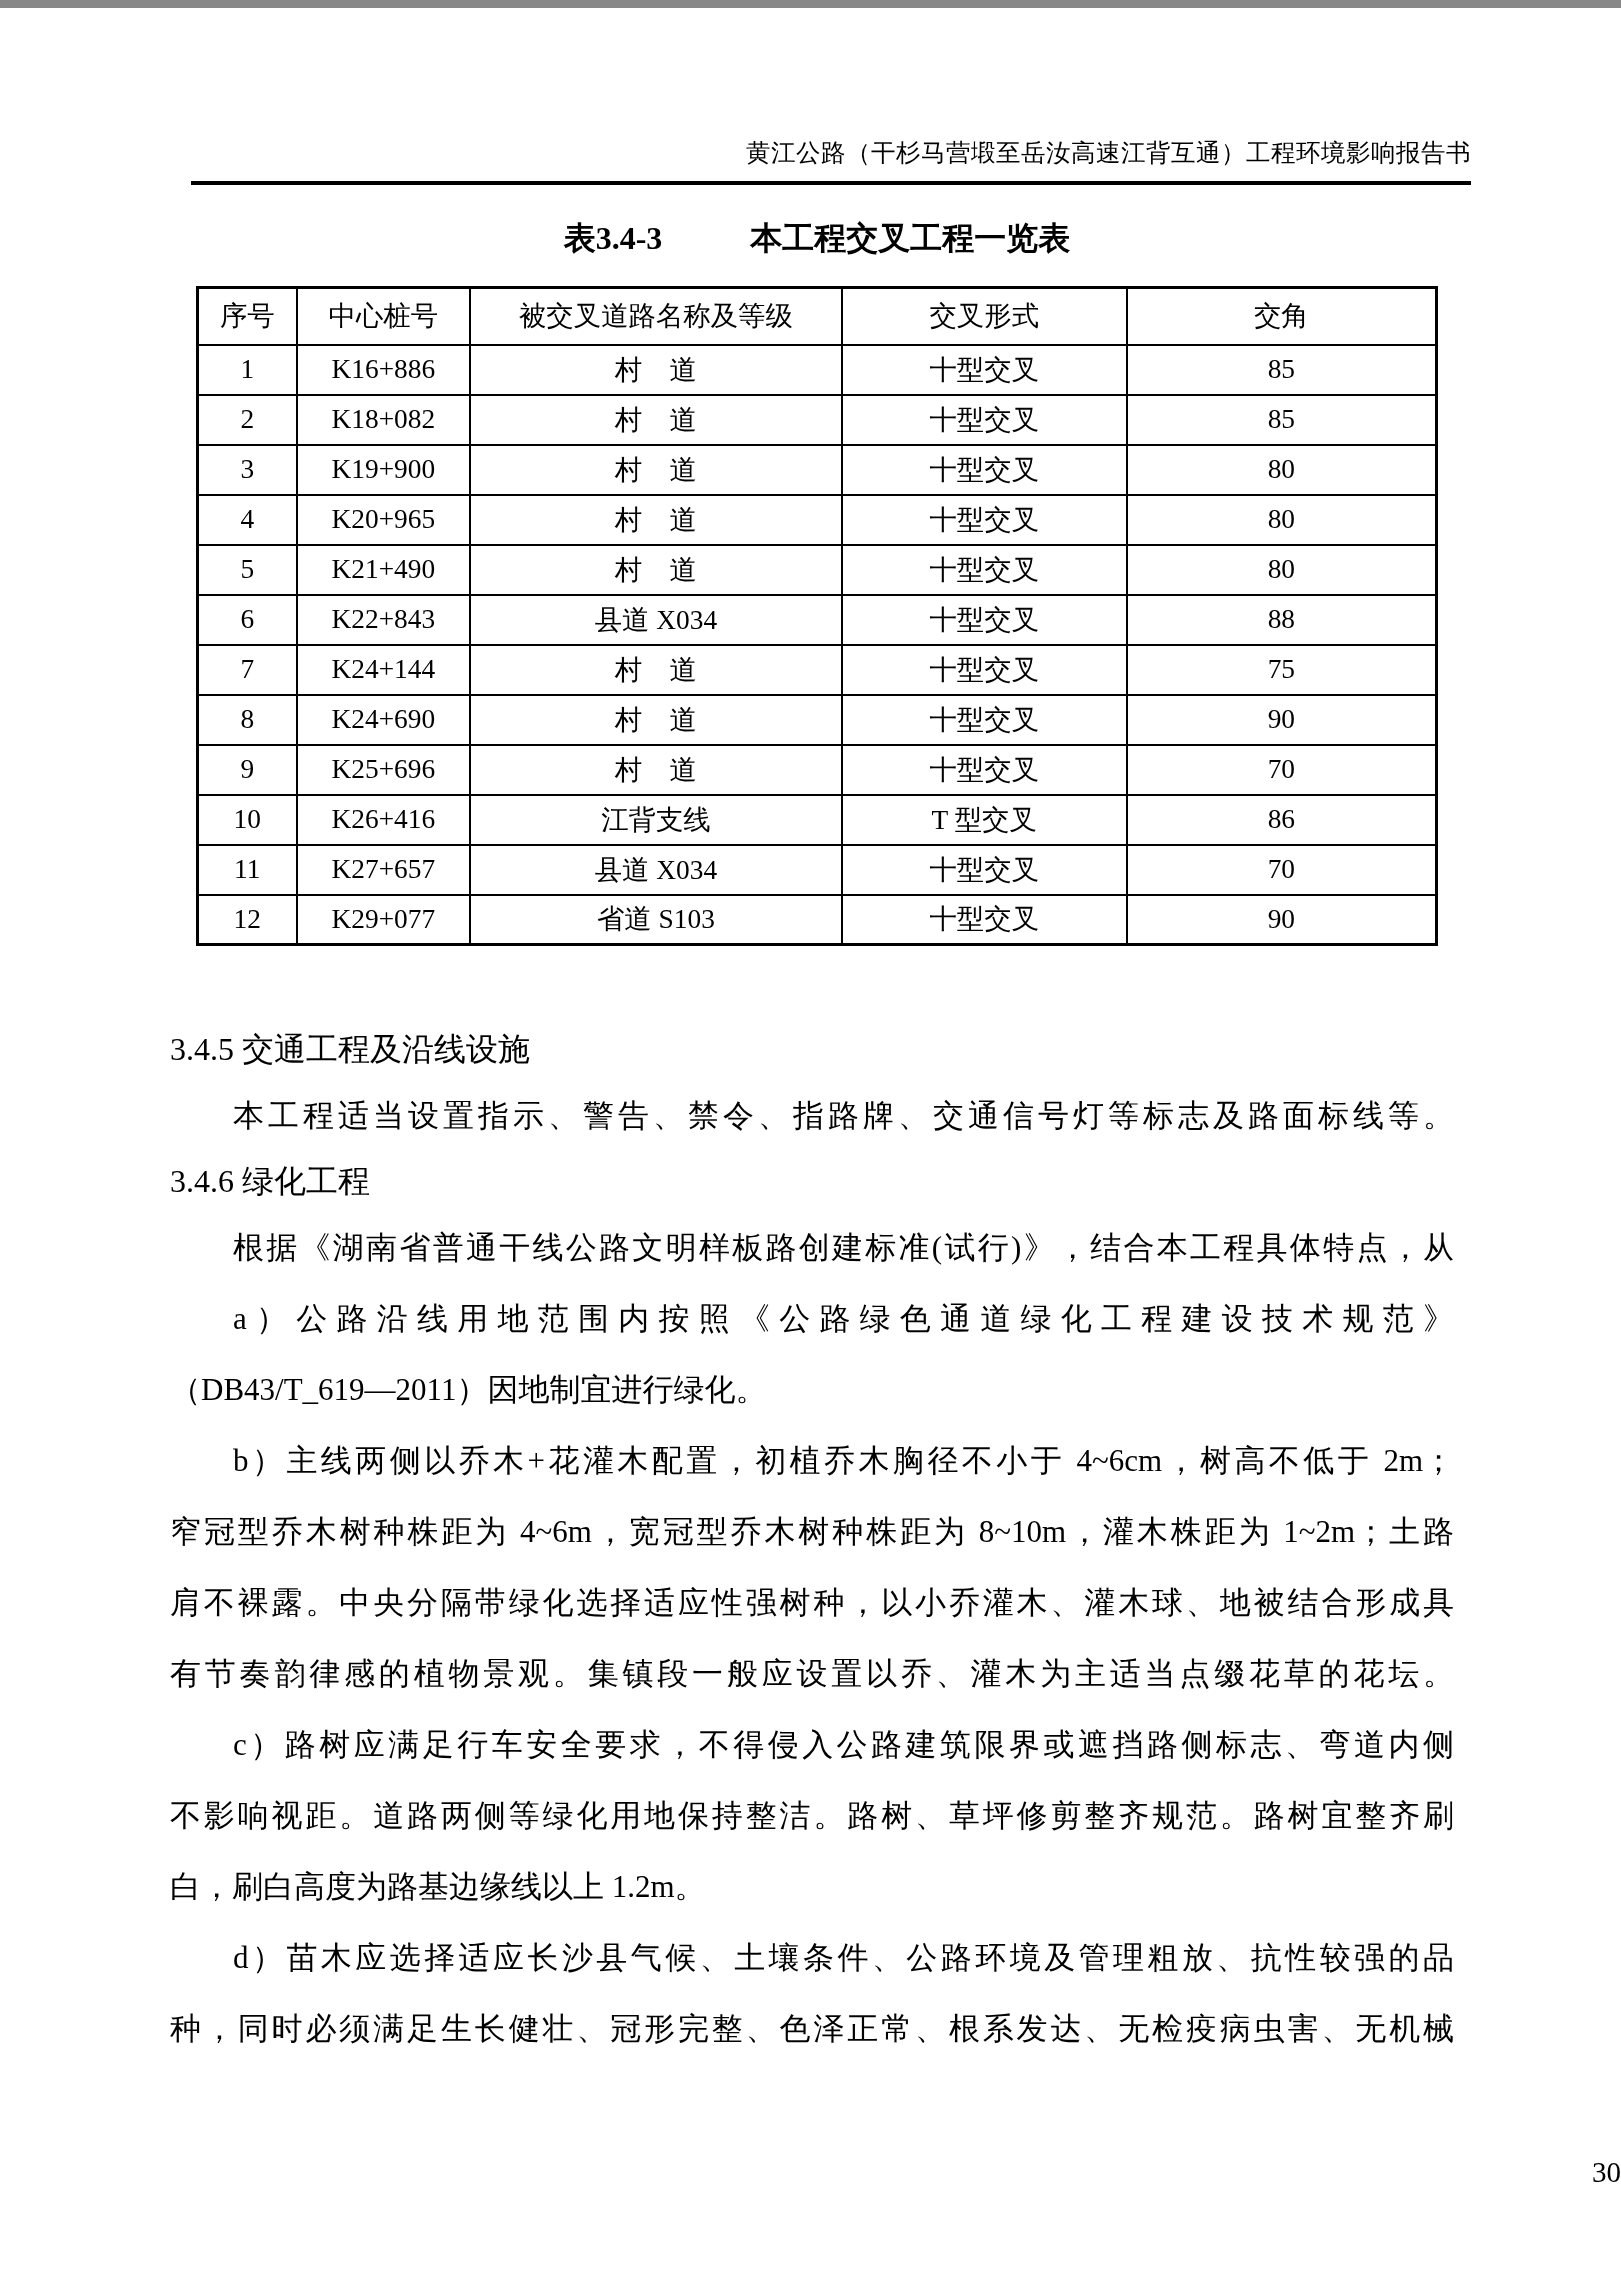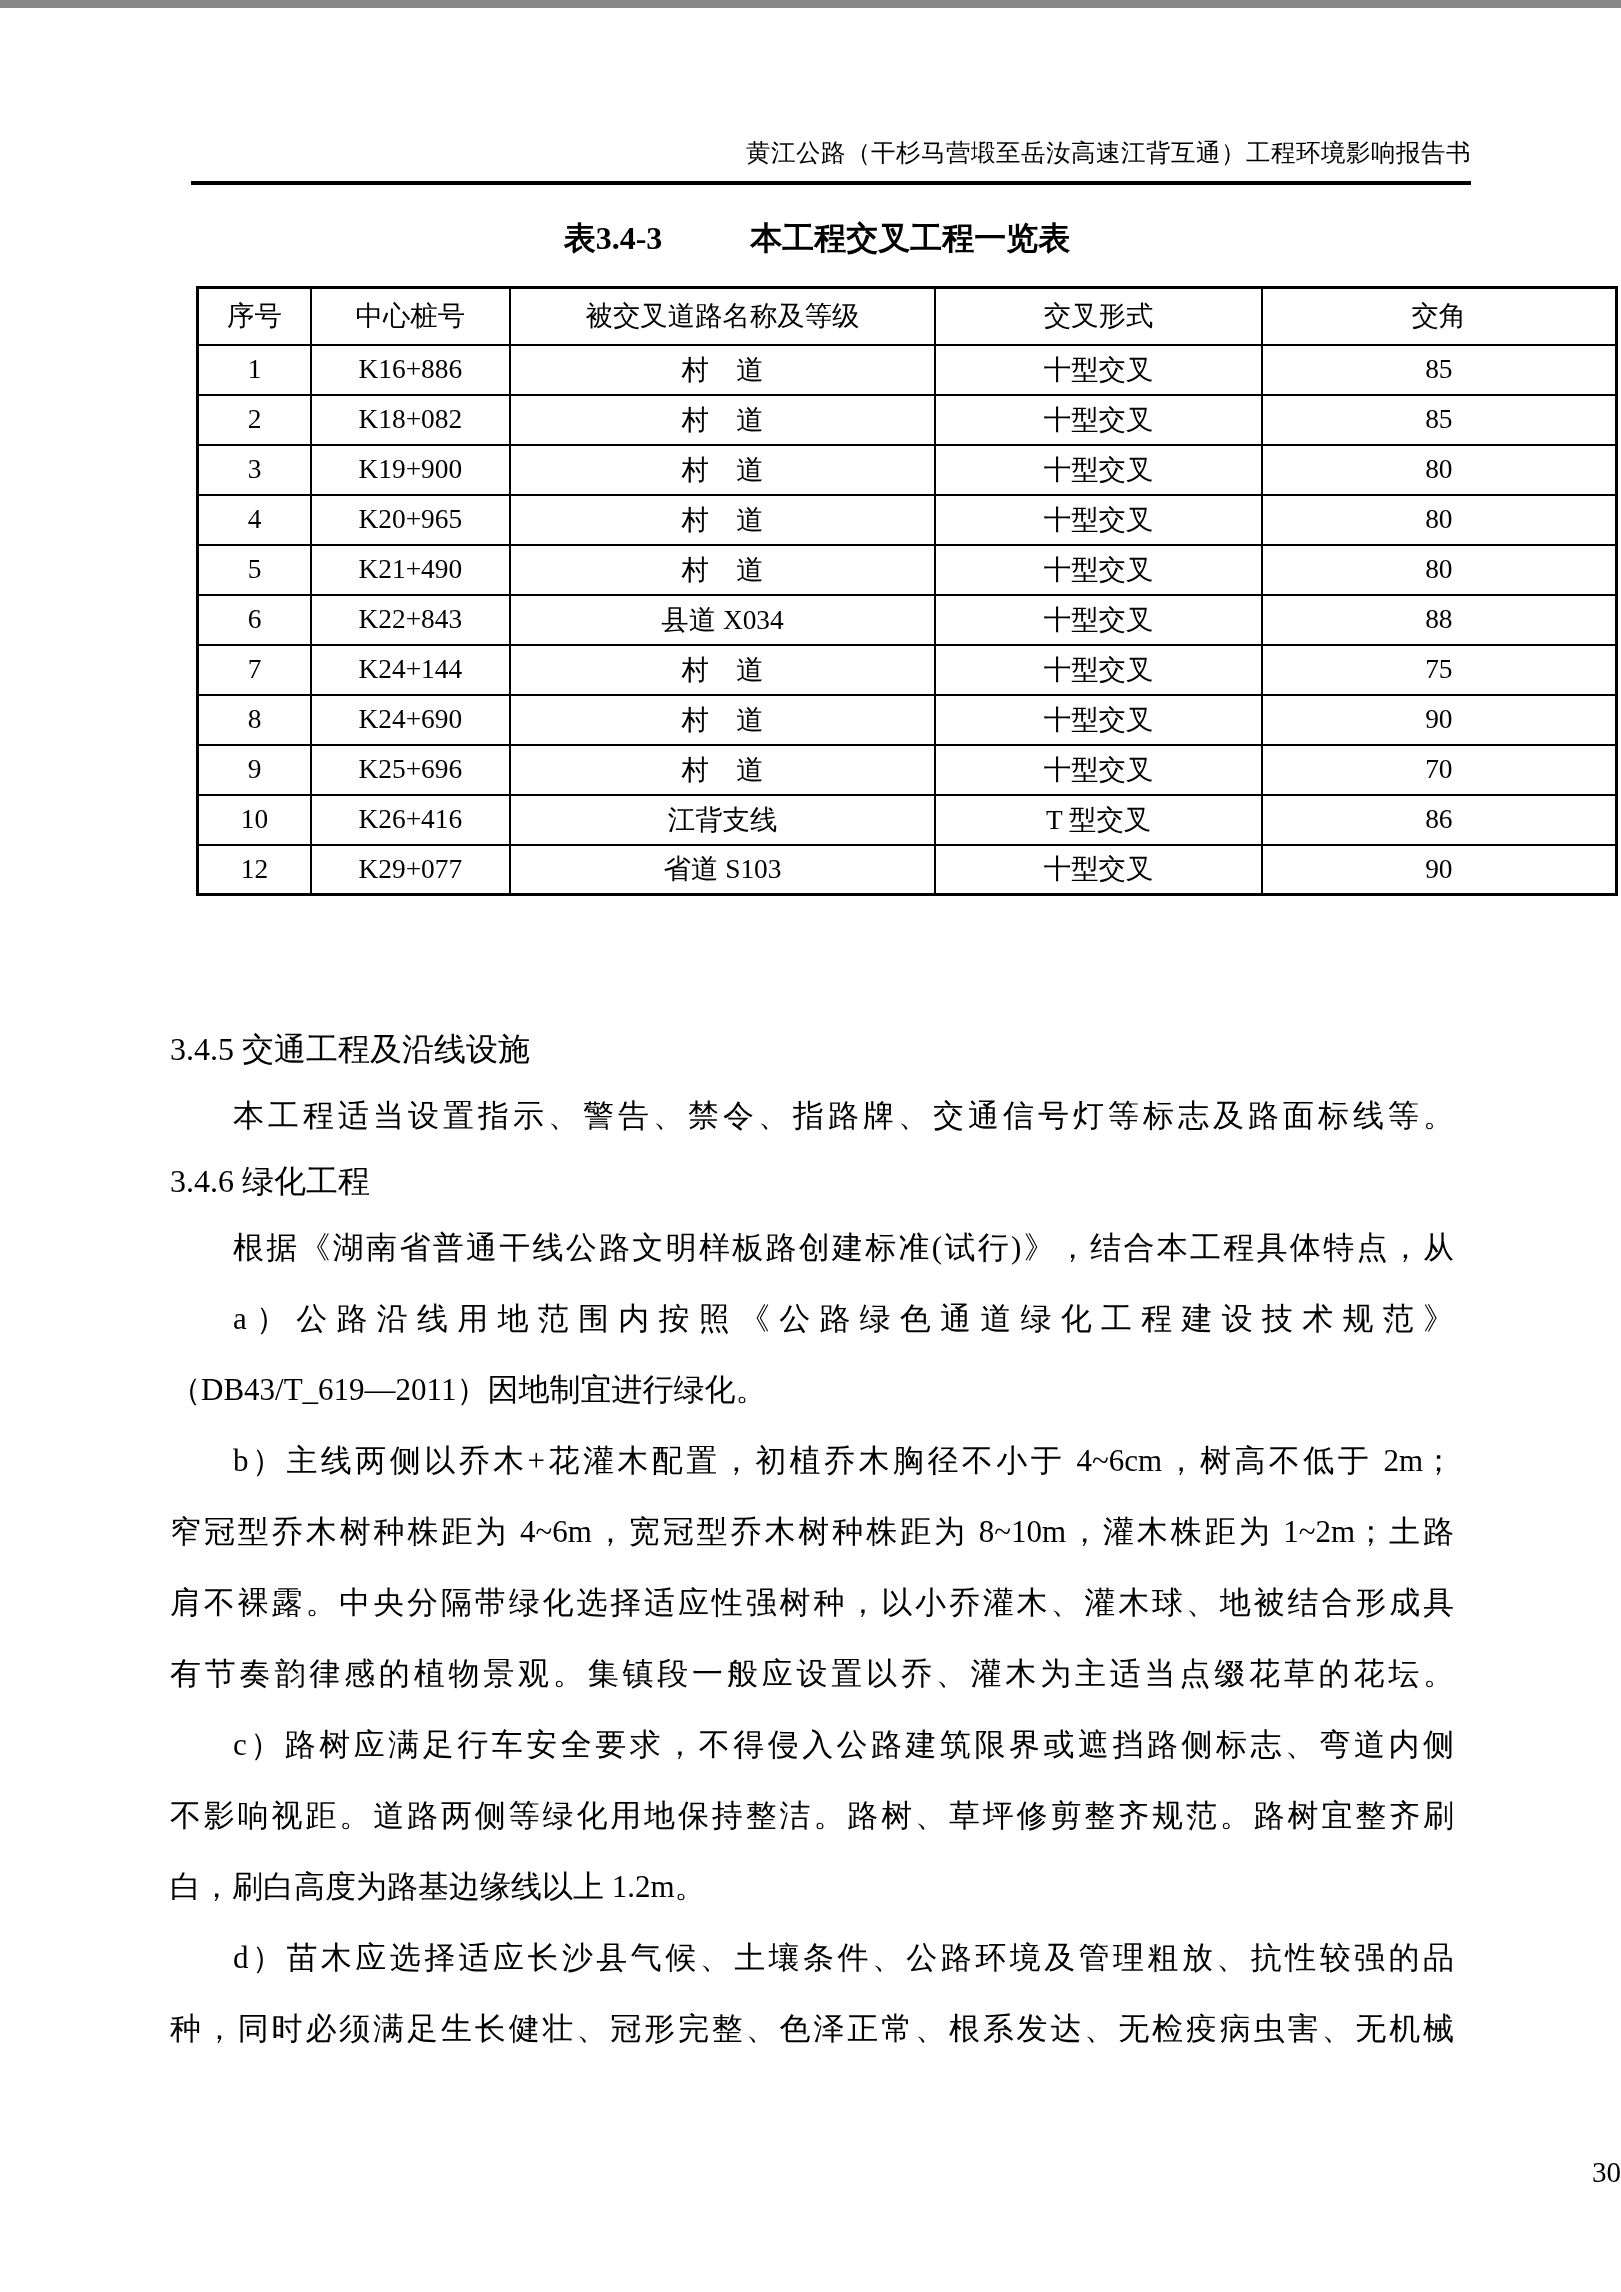--- a/index.html
+++ b/index.html
@@ -47,21 +47,21 @@
     font-weight: bold;
     font-size: 32px;
     line-height: 45px;
   }
 
   
   table.crossings {
     position: absolute;
     top: 278px;
     left: 196px;
-    width: 1422px;
+    width: 1242px;
     border-collapse: collapse;
     table-layout: fixed;
     border: 3.9px solid #000;
   }
   table.crossings th,
   table.crossings td {
     border-left: 2px solid #000;
     border-right: 2px solid #000;
     border-top: 2.9px solid #000;
     border-bottom: 2.9px solid #000;
@@ -194,20 +194,27 @@
         <td>村　道</td>
         <td>十型交叉</td>
         <td>70</td>
       </tr>
       <tr>
         <td>10</td>
         <td>K26+416</td>
         <td>江背支线</td>
         <td>T 型交叉</td>
         <td>86</td>
+      </tr>
+      <tr>
+        <td>11</td>
+        <td>K27+657</td>
+        <td>县道 X034</td>
+        <td>十型交叉</td>
+        <td>70</td>
       </tr>
       <tr>
         <td>12</td>
         <td>K29+077</td>
         <td>省道 S103</td>
         <td>十型交叉</td>
         <td>90</td>
       </tr>
     </tbody>
   </table>

